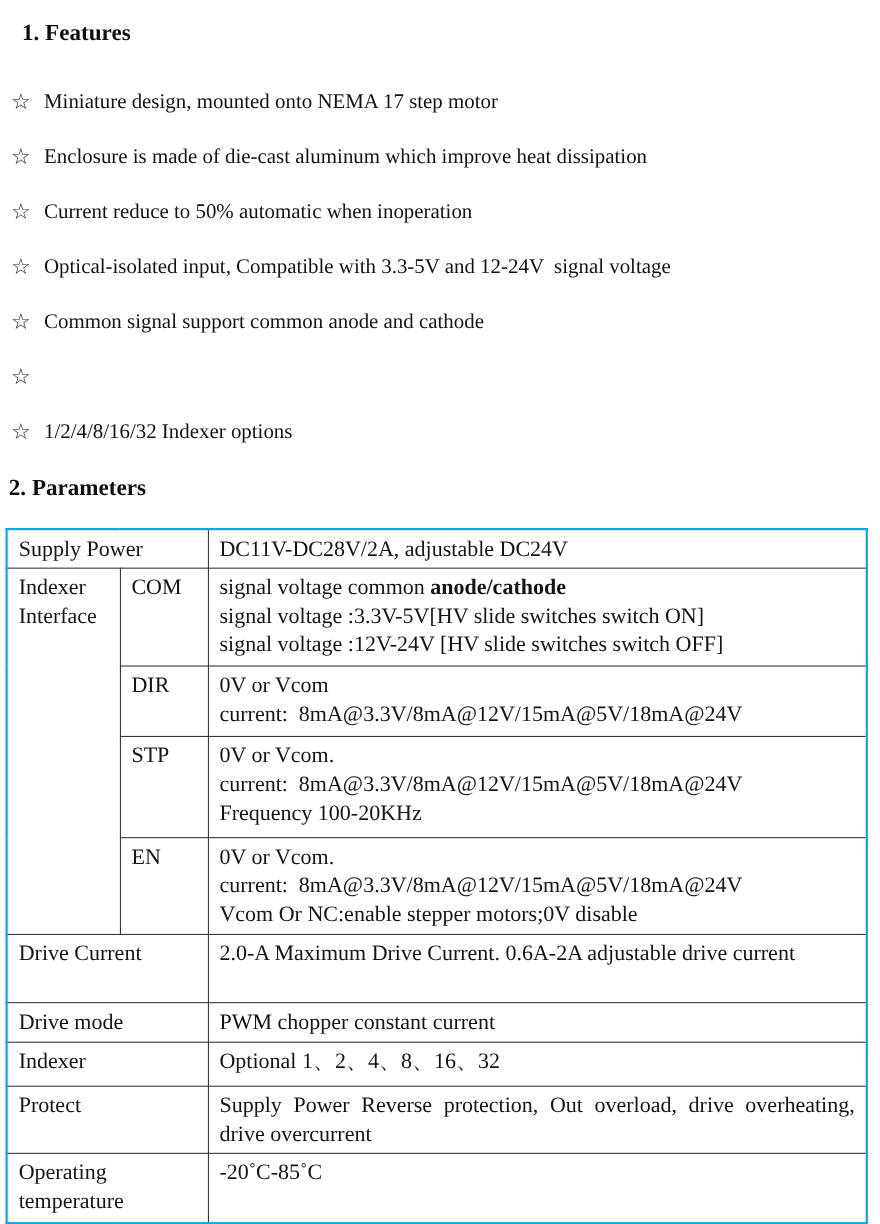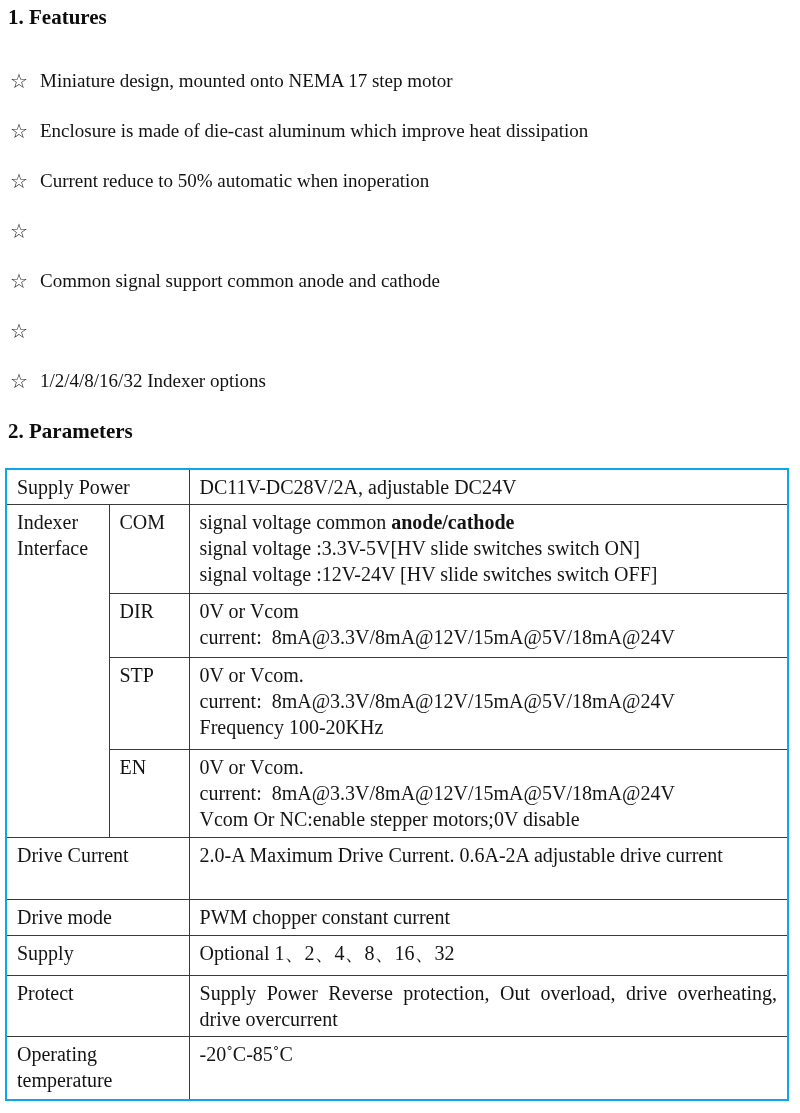--- a/index.html
+++ b/index.html
@@ -14,21 +14,21 @@
     color: #121212;
     overflow: hidden;
   }
   .page {
     padding: 6px 10px 0 8px;
   }
   .section-title {
     font-size: 21px;
     line-height: 23px;
     font-weight: bold;
-    margin: 0;
+    margin: 12px;
     color: #0d0d0d;
   }
   .features-list {
     margin-top: 41px;
   }
   .feature-item {
     display: flex;
     align-items: flex-start;
     margin-bottom: 28px;
     margin-left: 2px;
@@ -96,20 +96,21 @@
     <div class="feature-item">
       <span class="star">☆</span>
       <span class="feature-text">Enclosure is made of die-cast aluminum which improve heat dissipation</span>
     </div>
     <div class="feature-item">
       <span class="star">☆</span>
       <span class="feature-text">Current reduce to 50% automatic when inoperation</span>
     </div>
     <div class="feature-item">
       <span class="star">☆</span>
+      <span class="feature-text">Optical-isolated input, Compatible with 3.3-5V and 12-24V  signal voltage</span>
     </div>
     <div class="feature-item">
       <span class="star">☆</span>
       <span class="feature-text">Common signal support common anode and cathode</span>
     </div>
     <div class="feature-item">
       <span class="star">☆</span>
     </div>
     <div class="feature-item">
       <span class="star">☆</span>
@@ -171,21 +172,21 @@
         <td colspan="2" class="label-cell">Drive Current</td>
         <td class="value-cell justify">2.0-A Maximum Drive Current. 0.6A-2A adjustable drive current</td>
       </tr>
 
       <tr class="rh36">
         <td colspan="2" class="label-cell">Drive mode</td>
         <td class="value-cell">PWM chopper constant current</td>
       </tr>
 
       <tr class="rh40">
-        <td colspan="2" class="label-cell">Supply</td>
+        <td colspan="2" class="label-cell">Indexer</td>
         <td class="value-cell">Optional 1、2、4、8、16、32</td>
       </tr>
 
       <tr class="rh59">
         <td colspan="2" class="label-cell">Protect</td>
         <td class="value-cell justify">Supply Power Reverse protection, Out overload, drive overheating, drive overcurrent</td>
       </tr>
 
       <tr class="rh63">
         <td colspan="2" class="label-cell">Operating temperature</td>

